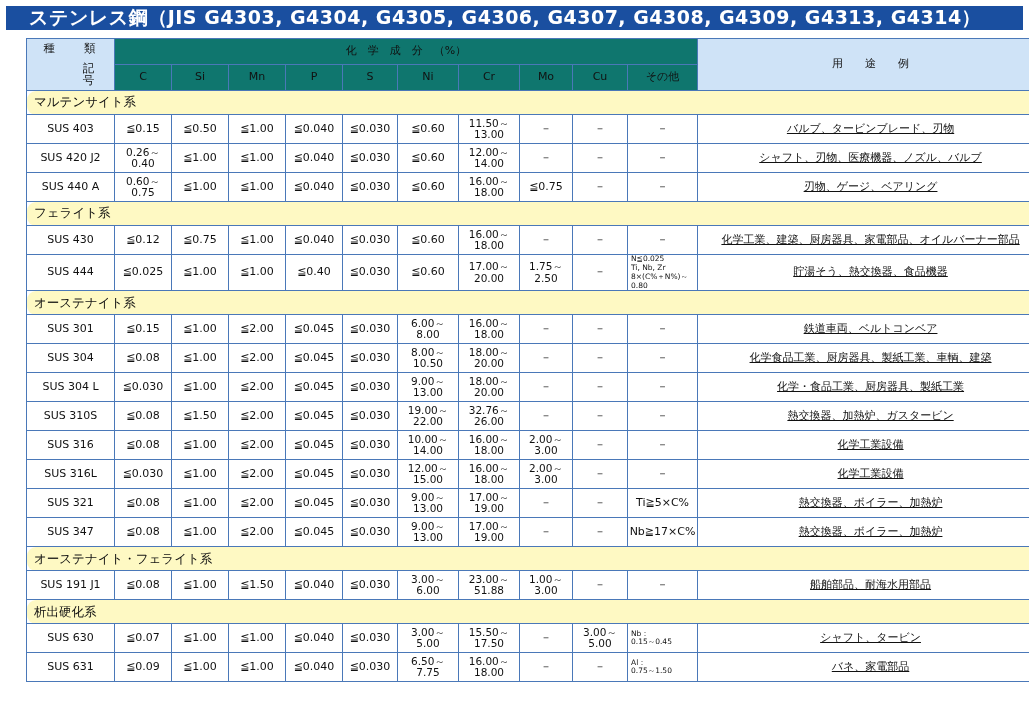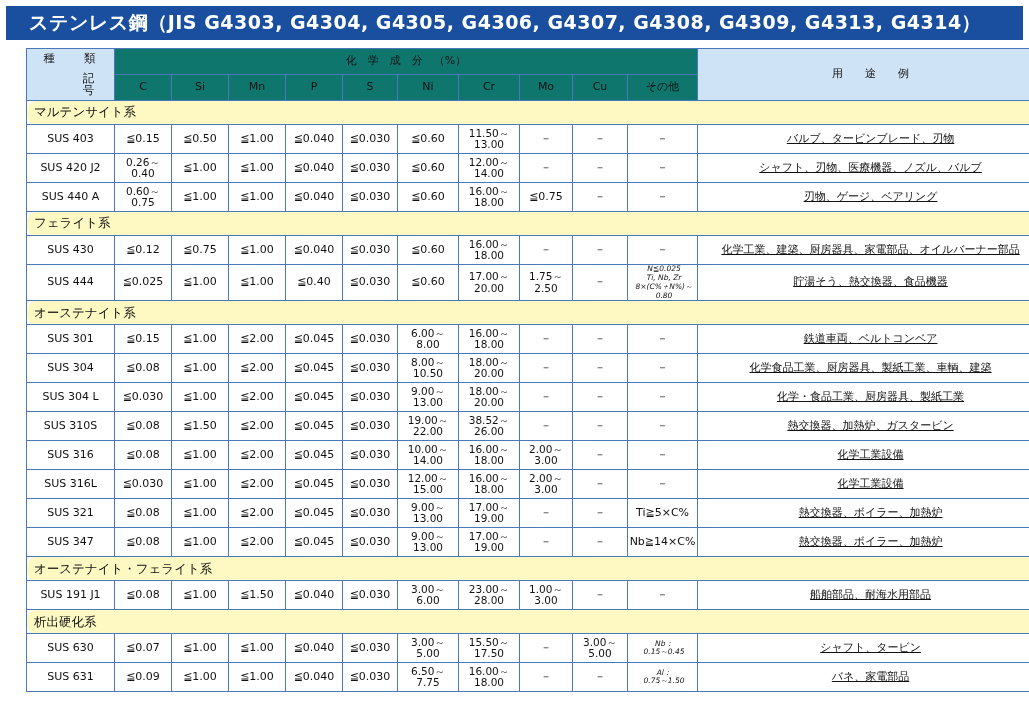--- a/index.html
+++ b/index.html
@@ -9,21 +9,21 @@
     font-family:"DejaVu Sans","Liberation Sans",sans-serif;
     font-size:11px;
     color:#111;
     overflow:hidden;
   }
   .page{position:relative;width:1029px;height:706px;box-sizing:border-box;padding:0 6px;}
 
   
   .title-bar{
     margin:6px 0 8px 0;
-    height:34px;
+    height:24px;
     background:#1a4fa0;
     display:flex;align-items:center;
     padding-left:22px;
     box-sizing:border-box;
     border:1px solid #1a4fa0;
   }
   .title-bar .title-text{
     color:#ffffff;
     font-size:19px;
     font-weight:bold;
@@ -79,21 +79,21 @@
     font-size:12px;
   }
   td.use{
     text-align:left;
     padding-left:8px;
     font-size:11.5px;
     text-decoration:underline;
   }
   td.num{font-size:11px;}
   .two-line{display:block;line-height:1.08;font-size:10.5px;}
-  .tiny{font-size:7.5px;line-height:1.18;display:block;text-align:center;padding-left:3px;font-style:italic;}
+  .tiny{font-size:7.5px;line-height:1.18;display:block;text-align:left;padding-left:3px;}
 </style>
 </head>
 <body>
 
 <div class="page">
 
   <div class="title-bar">
     <span class="title-text">ステンレス鋼（JIS G4303, G4304, G4305, G4306, G4307, G4308, G4309, G4313, G4314）</span>
   </div>
 
@@ -307,21 +307,21 @@
           <td class="num">≦0.08</td>
           <td class="num">≦1.50</td>
           <td class="num">≦2.00</td>
           <td class="num">≦0.045</td>
           <td class="num">≦0.030</td>
           <td class="num">
             <span class="two-line">19.00～</span>
             <span class="two-line">22.00</span>
           </td>
           <td class="num">
-            <span class="two-line">38.52～</span>
+            <span class="two-line">32.76～</span>
             <span class="two-line">26.00</span>
           </td>
           <td class="num">－</td>
           <td class="num">－</td>
           <td class="num">－</td>
           <td class="use">熱交換器、加熱炉、ガスタービン</td>
         </tr>
         <tr class="data">
           <td class="kind">SUS 316</td>
           <td class="num">≦0.08</td>
@@ -398,40 +398,40 @@
           <td class="num">
             <span class="two-line">9.00～</span>
             <span class="two-line">13.00</span>
           </td>
           <td class="num">
             <span class="two-line">17.00～</span>
             <span class="two-line">19.00</span>
           </td>
           <td class="num">－</td>
           <td class="num">－</td>
-          <td class="num">Nb≧14×C%</td>
+          <td class="num">Nb≧17×C%</td>
           <td class="use">熱交換器、ボイラー、加熱炉</td>
         </tr>
         <tr class="group">
           <td colspan="12">オーステナイト・フェライト系</td>
         </tr>
         <tr class="data">
           <td class="kind">SUS 191 J1</td>
           <td class="num">≦0.08</td>
           <td class="num">≦1.00</td>
           <td class="num">≦1.50</td>
           <td class="num">≦0.040</td>
           <td class="num">≦0.030</td>
           <td class="num">
             <span class="two-line">3.00～</span>
             <span class="two-line">6.00</span>
           </td>
           <td class="num">
             <span class="two-line">23.00～</span>
-            <span class="two-line">28.00</span>
+            <span class="two-line">51.88</span>
           </td>
           <td class="num">
             <span class="two-line">1.00～</span>
             <span class="two-line">3.00</span>
           </td>
           <td class="num">－</td>
           <td class="num">－</td>
           <td class="use">船舶部品、耐海水用部品</td>
         </tr>
         <tr class="group">

